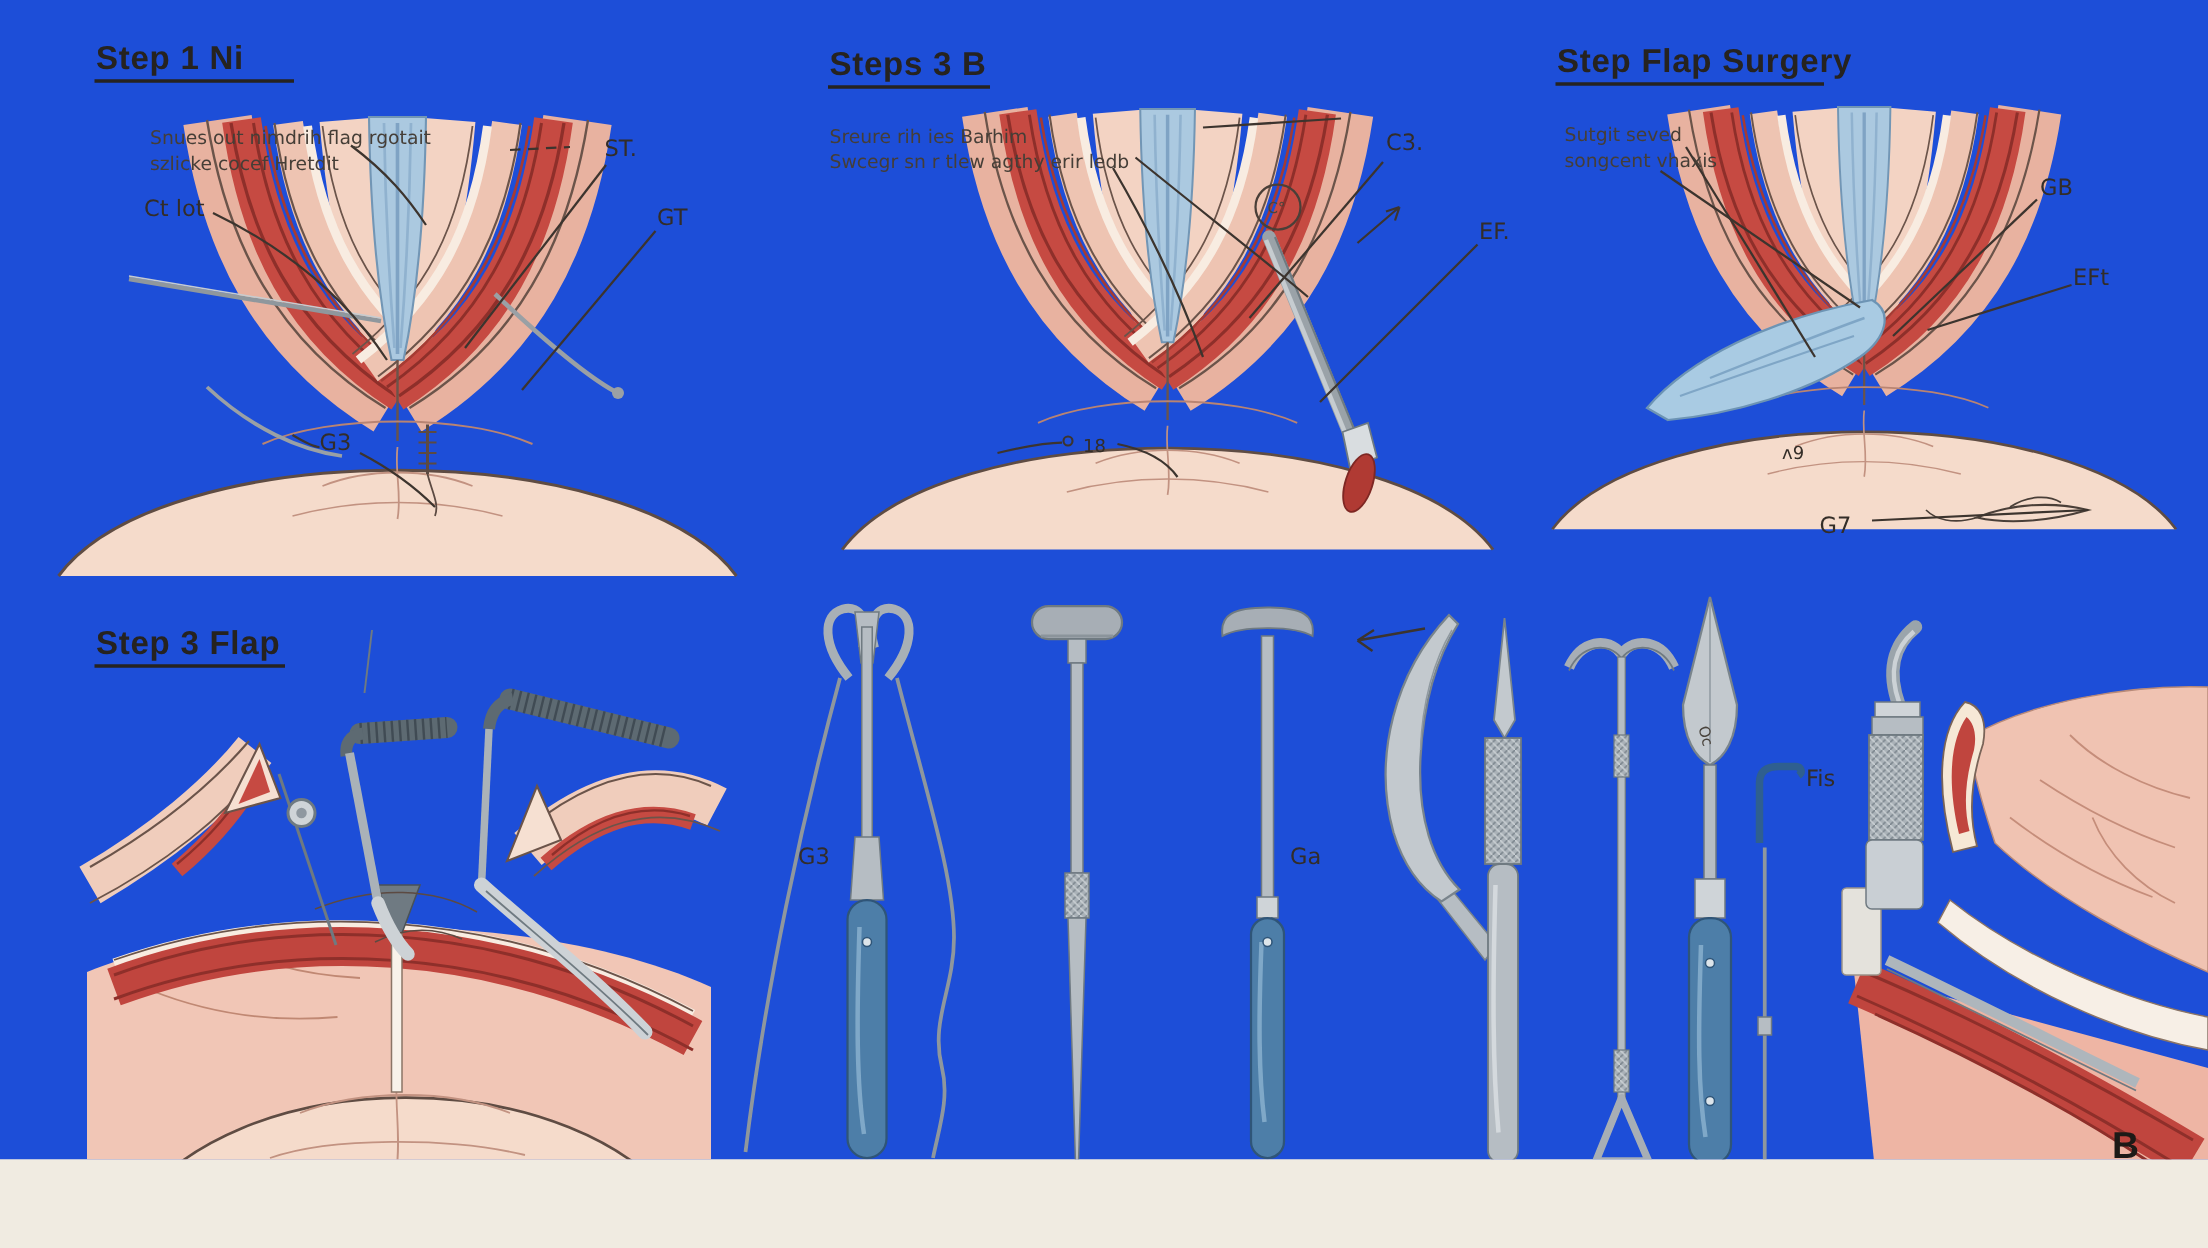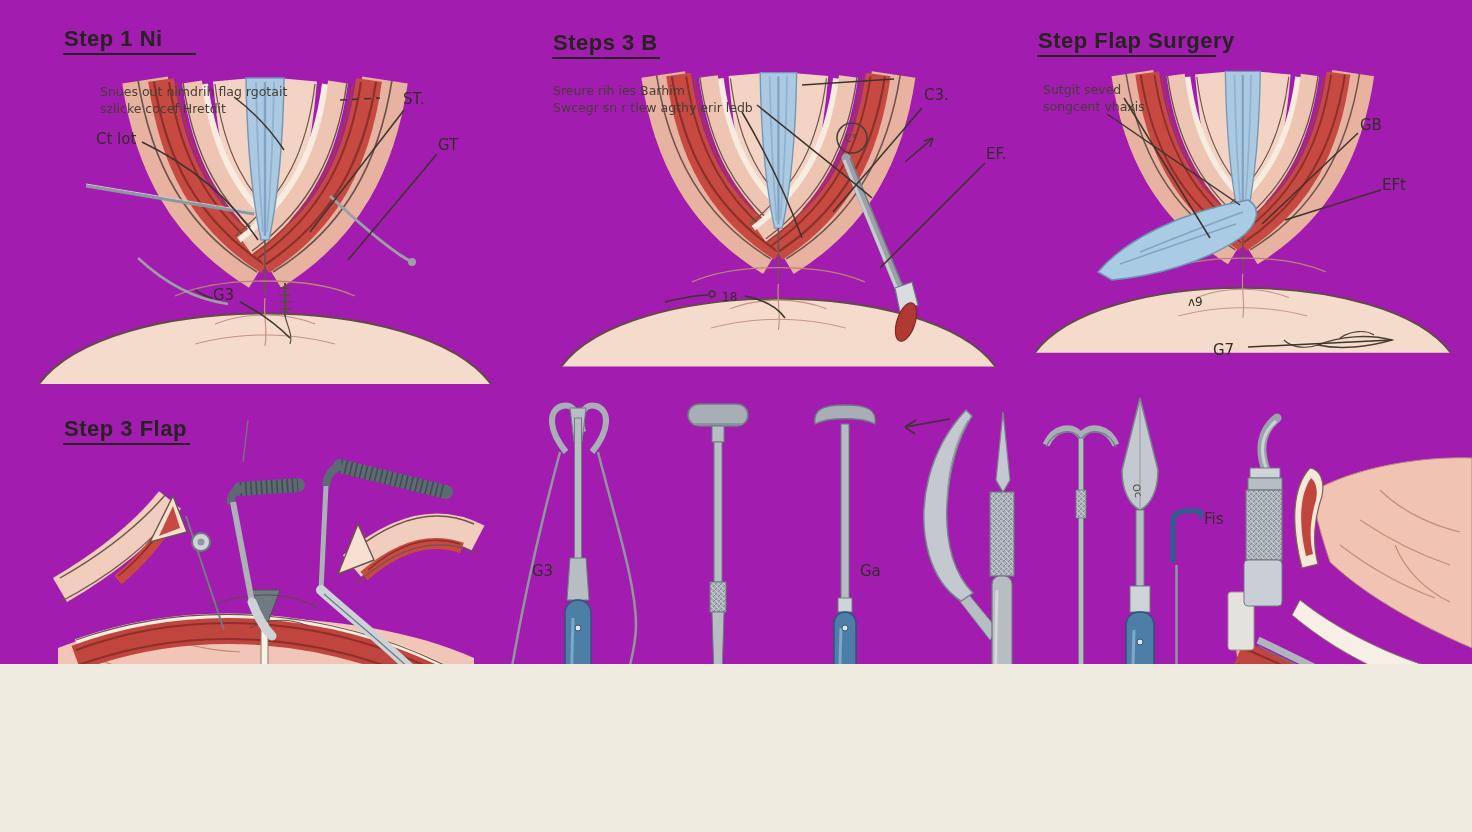--- a/index.html
+++ b/index.html
@@ -1,16 +1,16 @@
 <!DOCTYPE html>
 <html><head>
 <meta charset="utf-8">
 <style>
   html,body{margin:0;padding:0;background:#f0ebe1;}
-  .stage{position:relative;width:1472px;height:664px;background:#a21caf;overflow:hidden;}
+  .stage{position:relative;width:1472px;height:773px;background:#1d4ed8;overflow:hidden;}
   svg{position:absolute;inset:0;display:block;}
   text{font-family:"DejaVu Sans",sans-serif;fill:#332d28;}
   .ttl{font-family:"Liberation Sans",sans-serif;font-weight:bold;font-size:22px;fill:#262320;letter-spacing:.5px;}
   .cap{font-size:12.5px;fill:#453e37;}
   .lbl{font-size:15px;fill:#332d28;}
   .lbl-sm{font-size:12px;fill:#332d28;}
   .lbl-xs{font-size:10px;fill:#4a443d;}
   .big-b{font-family:"Liberation Sans",sans-serif;font-weight:bold;font-size:25px;fill:#1d1a17;}
 </style>
 </head>

